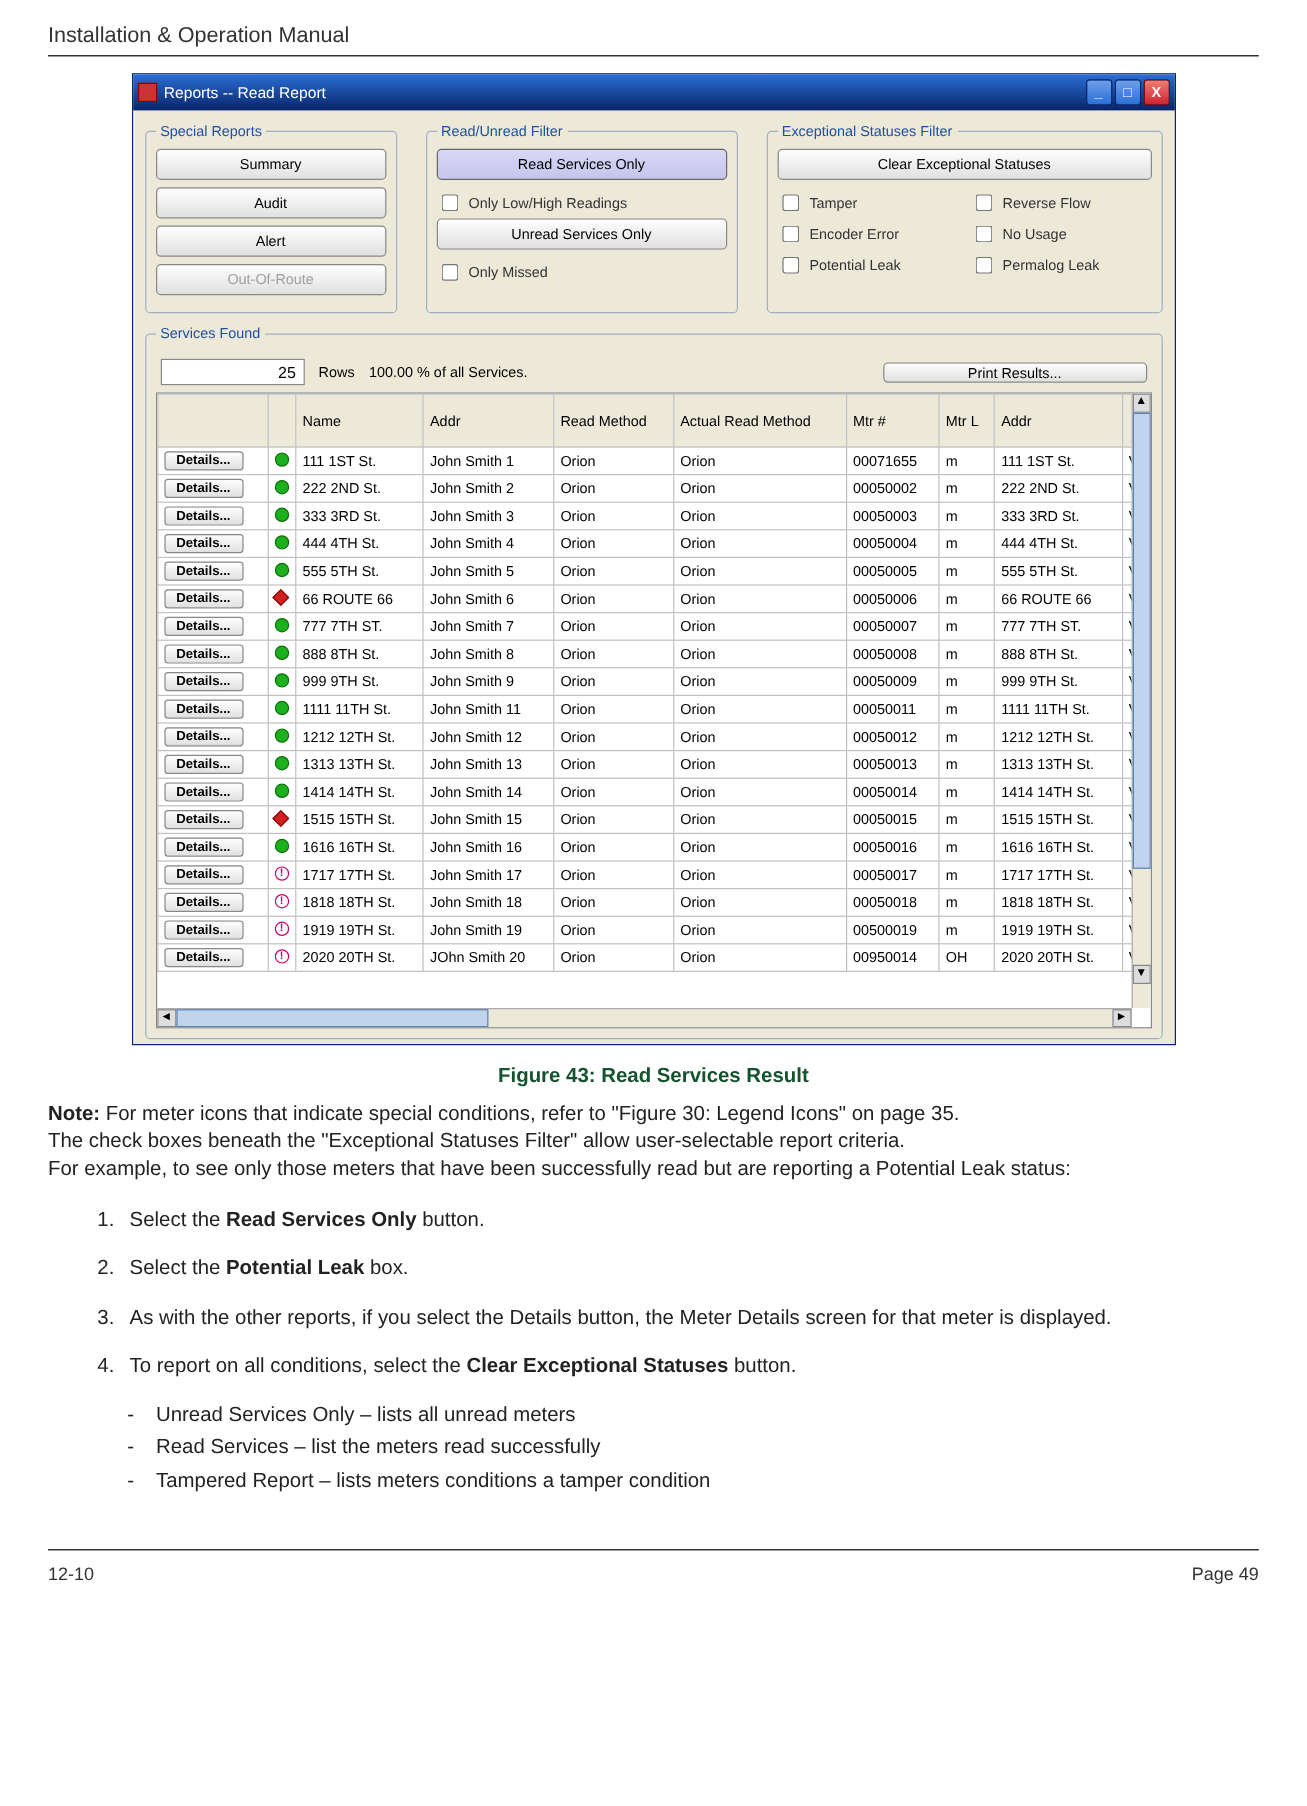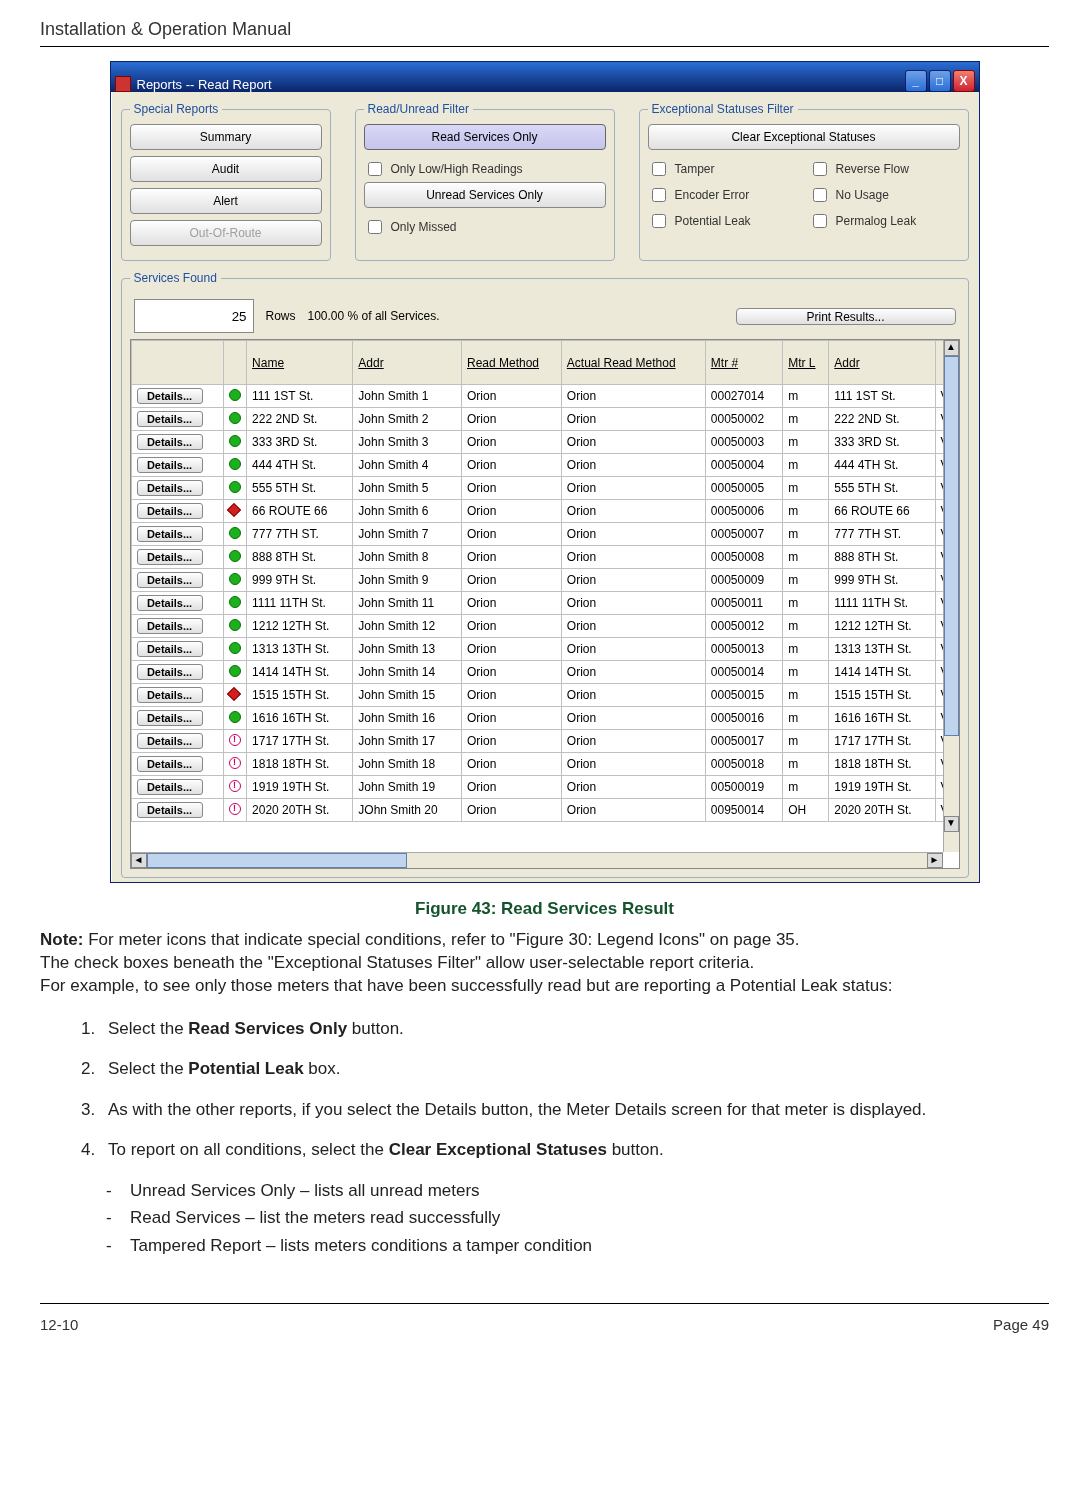--- a/index.html
+++ b/index.html
@@ -32,21 +32,21 @@
     width: 870px;
     background: #ece9d8;
     border: 1px solid #0a246a;
     box-shadow: inset 1px 1px 0 #fff;
   }
   .titlebar {
     height: 30px;
     background: linear-gradient(to bottom, #2a6ed5 0%, #0a246a 100%);
     color: #fff;
     display: flex;
-    align-items: flex-end;
+    align-items: center;
     font-size: 13px;
     padding: 0 4px;
   }
   .titlebar .ico {
     width: 16px; height: 16px;
     background: #c33;
     margin-right: 6px;
     border: 1px solid #800;
     display:inline-block;
   }
@@ -94,21 +94,21 @@
   .chk-row { display:flex; align-items:center; font-size:12px; gap:6px; height:26px; color:#333;}
   .chk-row input { width:14px; height:14px; }
   .except-grid { display:grid; grid-template-columns:1fr 1fr; gap:0 10px; }
   .found {
     margin-top:10px;
   }
   .found-bar {
     display:flex; align-items:center; gap:12px; padding:6px 4px; font-size:12px;
   }
   .found-bar input.count {
-    width:120px; height:34px; text-align:right; padding-right:6px;
+    width:120px; height:22px; text-align:right; padding-right:6px;
     border:1px solid #888;
   }
   .found-bar .print {
     margin-left:auto;
     width:220px; height:17px;
     background: linear-gradient(#fefefe,#e0e0e0);
     border:1px solid #888; border-radius:4px; font-size:12px;
   }
   .grid-wrap {
     position:relative;
@@ -126,21 +126,20 @@
     border:1px solid #c0c0c0;
     padding:3px 5px;
     text-align:left;
     white-space:nowrap;
   }
   table.grid th {
     background:#ece9d8;
     font-weight:normal;
     height:44px;
     vertical-align:middle;
-    text-decoration:underline;
   }
   .details-btn {
     font-size:11px; font-weight:bold; padding:1px 4px;
     background:linear-gradient(#fefefe,#e0e0e0);
     border:1px solid #888; border-radius:3px;
     width:66px;
   }
   .status-cell { width:18px; text-align:center; padding:0; }
   .dot { width:12px; height:12px; border-radius:50%; display:inline-block; }
   .dot.green{ background:#1cb01c; border:1px solid #0a700a;}
@@ -286,21 +285,21 @@
                 </tr>
               </thead>
               <tbody id="grid-body">
                   <tr>
                     <td><button class="details-btn">Details...</button></td>
                     <td class="status-cell"><span class="dot green"></span></td>
                     <td>111 1ST St.</td>
                     <td>John Smith 1</td>
                     <td>Orion</td>
                     <td>Orion</td>
-                    <td>00027014</td>
+                    <td>00071655</td>
                     <td>m</td>
                     <td>111 1ST St.</td>
                     <td>V</td>
                   </tr>
                   <tr>
                     <td><button class="details-btn">Details...</button></td>
                     <td class="status-cell"><span class="dot green"></span></td>
                     <td>222 2ND St.</td>
                     <td>John Smith 2</td>
                     <td>Orion</td>

